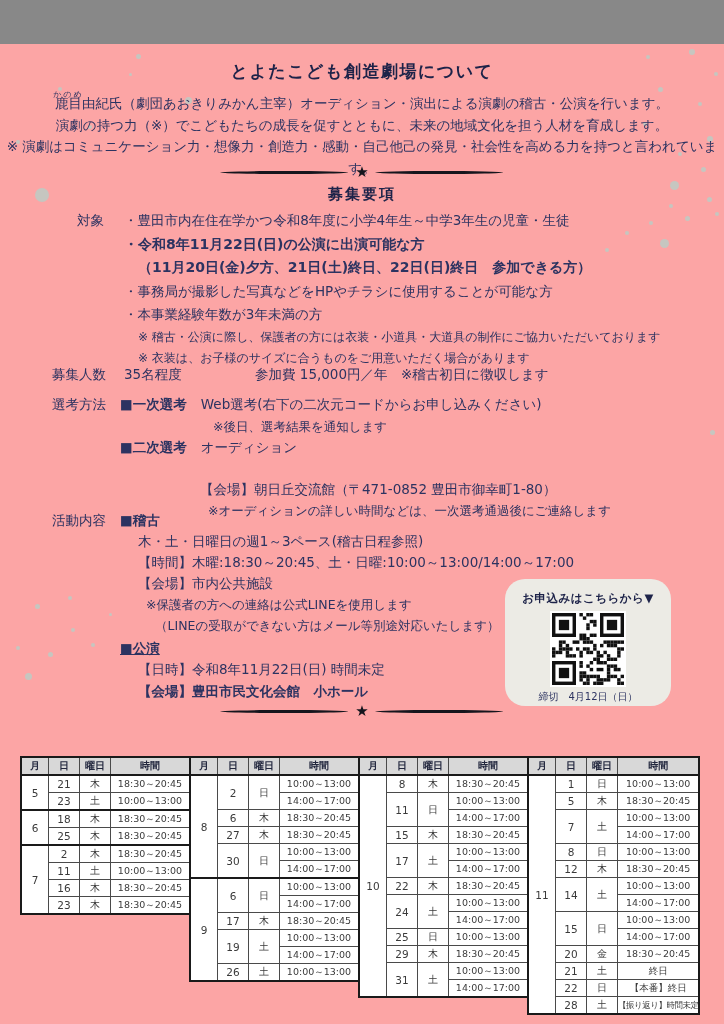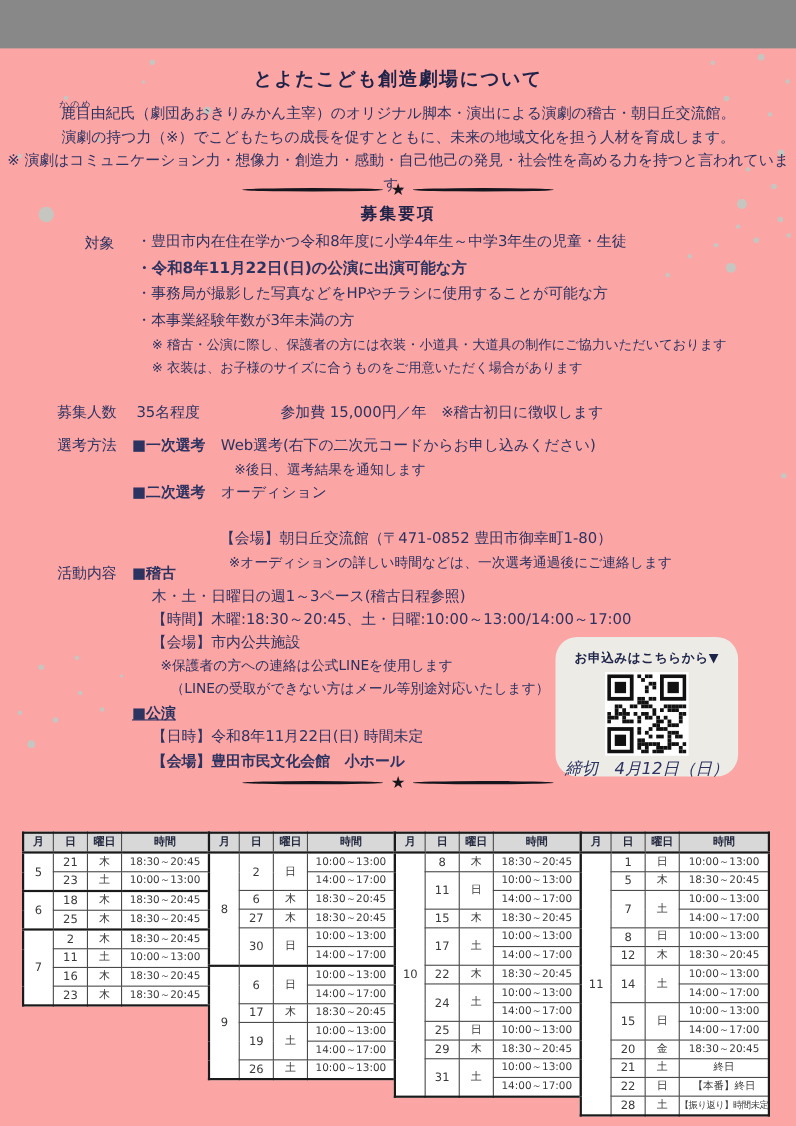--- a/index.html
+++ b/index.html
@@ -28,21 +28,21 @@
   .line{position:absolute;font-size:13.5px;color:#2c3361;white-space:nowrap;}
   .line .seglbl{font-weight:bold;margin-right:14px;}
   .line.sm{font-size:12.5px;}
   .bold{font-weight:bold;}
   
   .apply-box{position:absolute;left:505px;top:535px;width:166px;height:127px;
              background:#ecebe5;border-radius:20px;text-align:center;}
   .apply-title{margin-top:12px;font-size:11.5px;font-weight:bold;color:#1d2349;letter-spacing:0.5px;}
   .qr-wrap{margin:5px auto 0 auto;width:76px;height:76px;background:#fff;
            display:flex;align-items:center;justify-content:center;}
-  .apply-deadline{margin-top:3px;font-size:15px;color:#2c3361;font-style:italic;}
+  .apply-deadline{margin-top:3px;font-size:10px;color:#2c3361;}
   
   .sched-head{position:absolute;top:679px;left:0;width:100%;display:flex;
               justify-content:center;align-items:baseline;gap:42px;}
   .sched-title{font-size:15px;font-weight:bold;color:#1d2349;letter-spacing:3px;}
   .sched-note{font-size:12.5px;color:#2c3361;}
   
   .sched{position:absolute;top:712px;border-collapse:collapse;background:#fff;
          border:2px solid #1a1a1a;color:#3a3a3a;}
   .sched td{border:1px solid #4a4a4a;text-align:center;padding:0;height:16px;
             line-height:16px;white-space:nowrap;}
@@ -93,37 +93,38 @@
       <div class="dot" style="left: 16px; top: 602px; width: 4px; height: 4px;"></div>
       <div class="dot" style="left: 47.5px; top: 607.5px; width: 5px; height: 5px;"></div>
       <div class="dot" style="left: 24.5px; top: 628.5px; width: 7px; height: 7px;"></div>
       <div class="dot" style="left: 91px; top: 599px; width: 4px; height: 4px;"></div>
       <div class="dot" style="left: 108.5px; top: 568.5px; width: 3px; height: 3px;"></div>
     </div>
 
   <div class="title">とよたこども創造劇場について</div>
 
   <div class="intro">
-    <div><span class="rb"><span>鹿目</span><span class="rt">かのめ</span></span><span>由紀氏（劇団あおきりみかん主宰）のオリジナル脚本・演出による演劇の稽古・朝日丘交流館。</span></div>
+    <div><span class="rb"><span>鹿目</span><span class="rt">かのめ</span></span><span>由紀氏（劇団あおきりみかん主宰）オーディション・演出による演劇の稽古・公演を行います。</span></div>
     <div>演劇の持つ力（※）でこどもたちの成長を促すとともに、未来の地域文化を担う人材を育成します。</div>
     <div>※ 演劇はコミュニケーション力・想像力・創造力・感動・自己他己の発見・社会性を高める力を持つと言われています。</div>
   </div>
 
   <div class="divider" style="top:121px;">
     <span class="dline"></span>
     <span class="dstar">★</span>
     <span class="dline"></span>
   </div>
 
   <div class="h2" style="top:141px;">募集要項</div>
 
   <div class="lbl" style="top:168px;left:77px;">対象</div>
   <div class="stack" style="top:165px;left:124px;">
     <div class="it">・豊田市内在住在学かつ令和8年度に小学4年生～中学3年生の児童・生徒</div>
     <div class="it b">・令和8年11月22日(日)の公演に出演可能な方</div>
+    <div class="it b ind">（11月20日(金)夕方、21日(土)終日、22日(日)終日　参加できる方）</div>
     <div class="it">・事務局が撮影した写真などをHPやチラシに使用することが可能な方</div>
     <div class="it">・本事業経験年数が3年未満の方</div>
     <div class="it sm">※ 稽古・公演に際し、保護者の方には衣装・小道具・大道具の制作にご協力いただいております</div>
     <div class="it sm">※ 衣装は、お子様のサイズに合うものをご用意いただく場合があります</div>
   </div>
 
   <div class="lbl" style="top:322px;left:52px;">募集人数</div>
   <div class="line" style="top:322px;left:124px;">35名程度</div>
   <div class="line" style="top:322px;left:255px;">参加費 15,000円／年　※稽古初日に徴収します</div>
 

